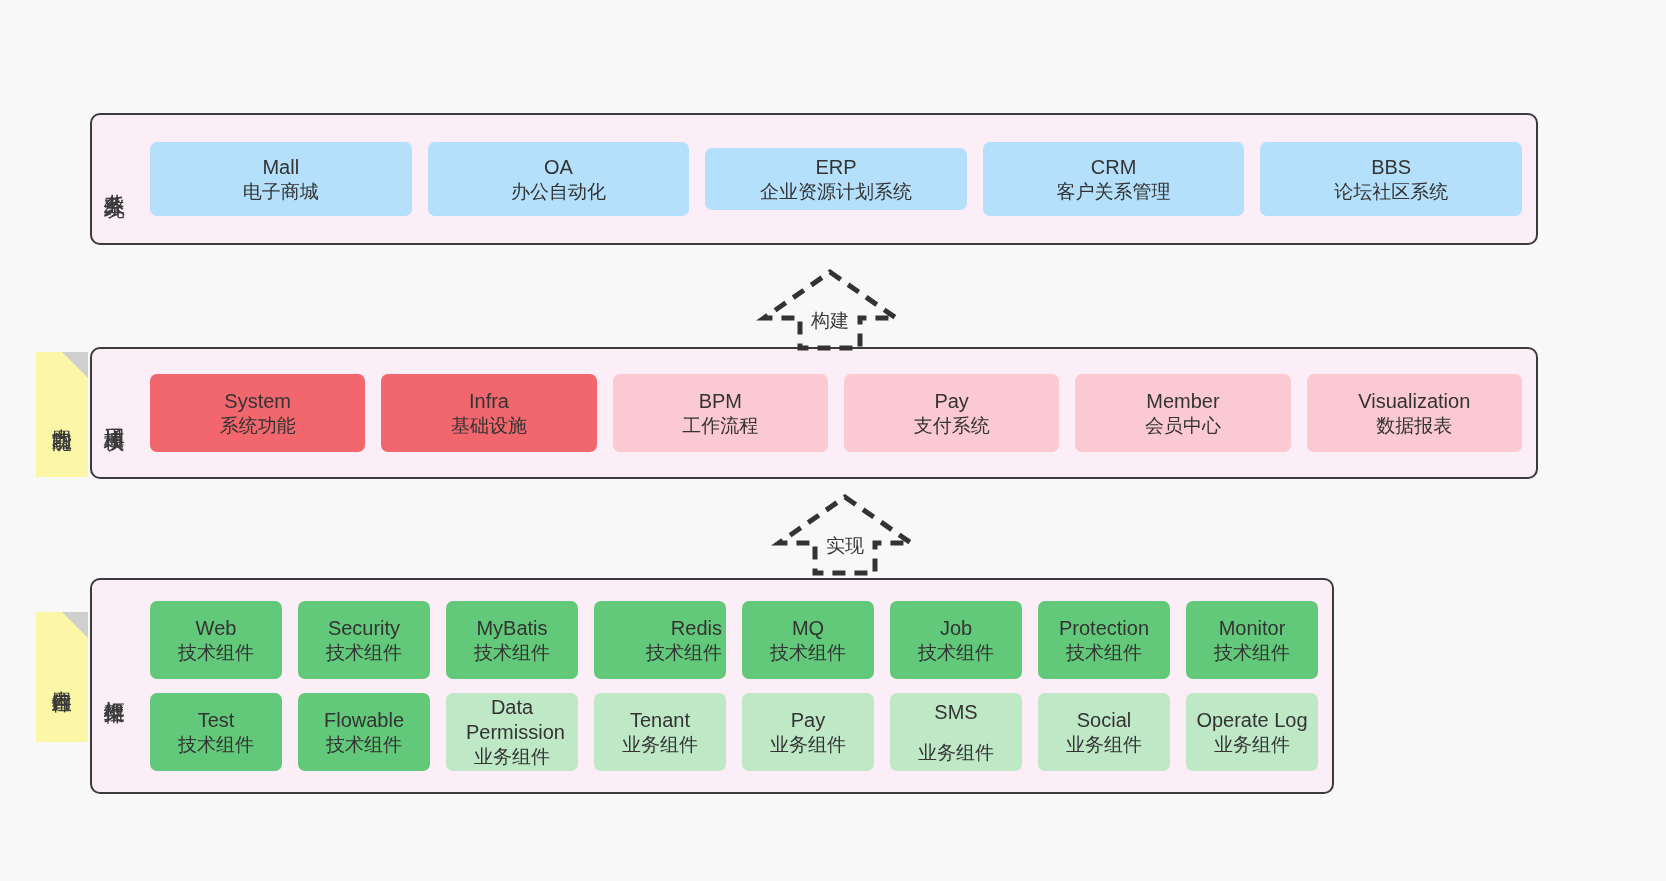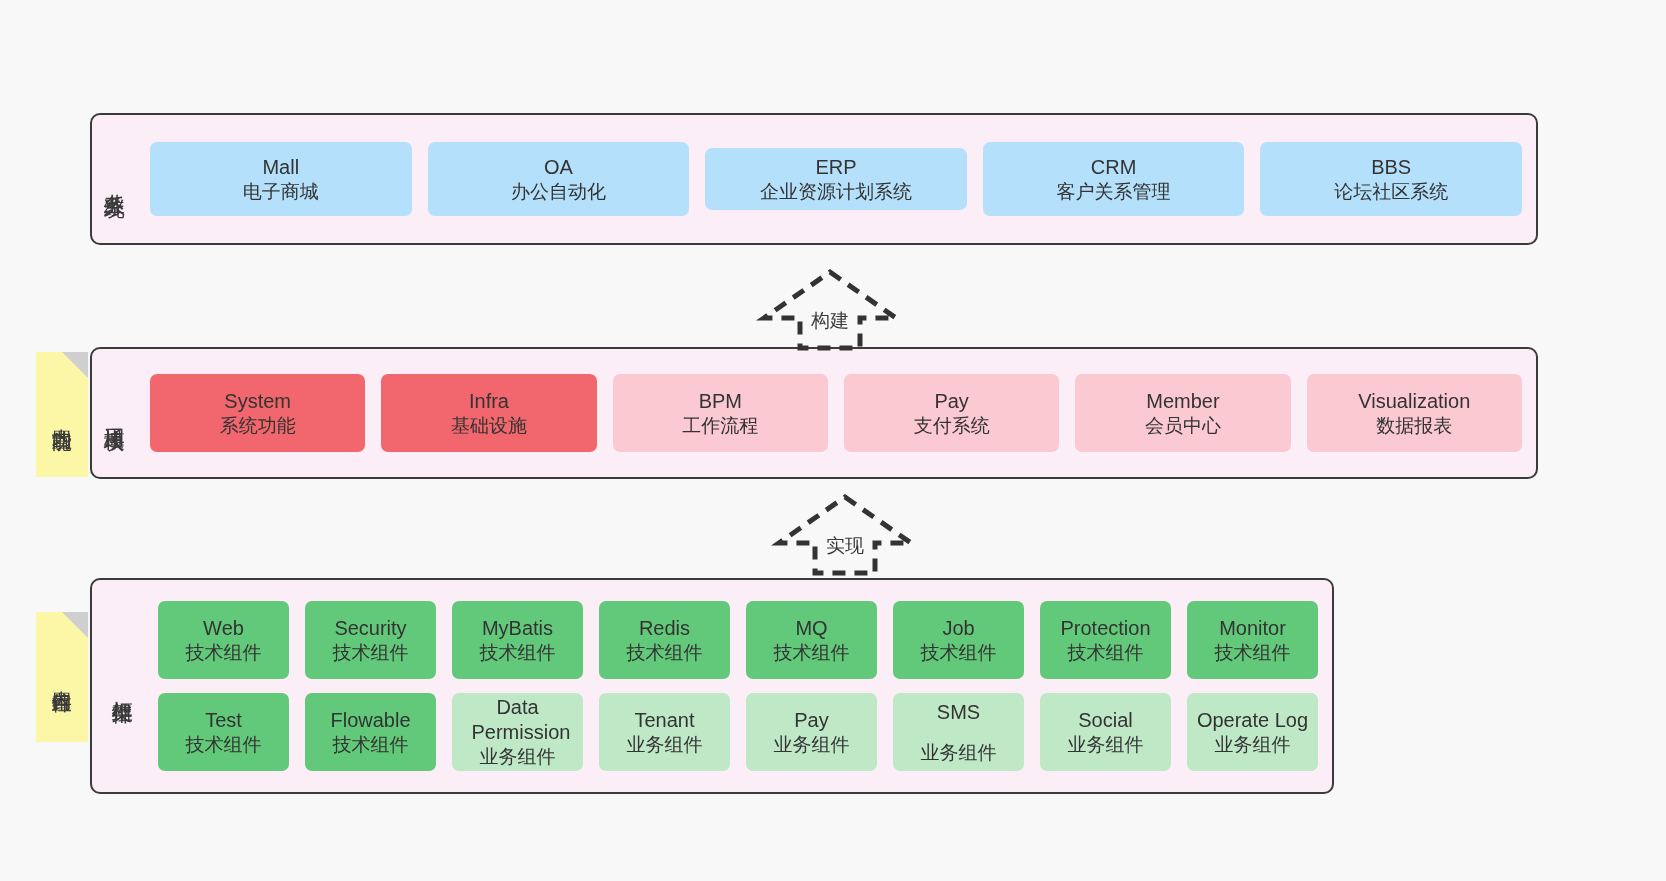--- a/index.html
+++ b/index.html
@@ -226,42 +226,42 @@
     <svg width="140" height="82" viewBox="0 0 140 82" fill="none">
       <path d="M70 4 L136 50 L100 50 L100 80 L40 80 L40 50 L4 50 Z" stroke="#333333" stroke-width="5" stroke-dasharray="13 9" stroke-linejoin="miter" fill="none"></path>
     </svg>
     <div class="arrow-label">实现</div>
   </div>
 
   <div class="sticky" style="left:36px; top:612px; width:52px; height:130px;">
     <span>内置组件</span>
   </div>
 
-  <div class="layer" style="left:90px; top:578px; width:1244px; height:216px;padding-left:8px;">
+  <div class="layer" style="left:90px; top:578px; width:1244px; height:216px;">
     <div class="layer-title">框架组件</div>
     <div class="layer-body two-rows">
 
       <div class="row">
 
         <div class="card green" style="height:78px;">
           <div class="t1">Web</div>
           <div class="t2">技术组件</div>
         </div>
 
         <div class="card green" style="height:78px;">
           <div class="t1">Security</div>
           <div class="t2">技术组件</div>
         </div>
 
         <div class="card green" style="height:78px;">
           <div class="t1">MyBatis</div>
           <div class="t2">技术组件</div>
         </div>
 
-        <div class="card green" style="height:78px;">
+        <div class="card green" style="height:78px;align-items:flex-end;">
           <div class="t1">Redis</div>
           <div class="t2">技术组件</div>
         </div>
 
         <div class="card green" style="height:78px;">
           <div class="t1">MQ</div>
           <div class="t2">技术组件</div>
         </div>
 
         <div class="card green" style="height:78px;">

